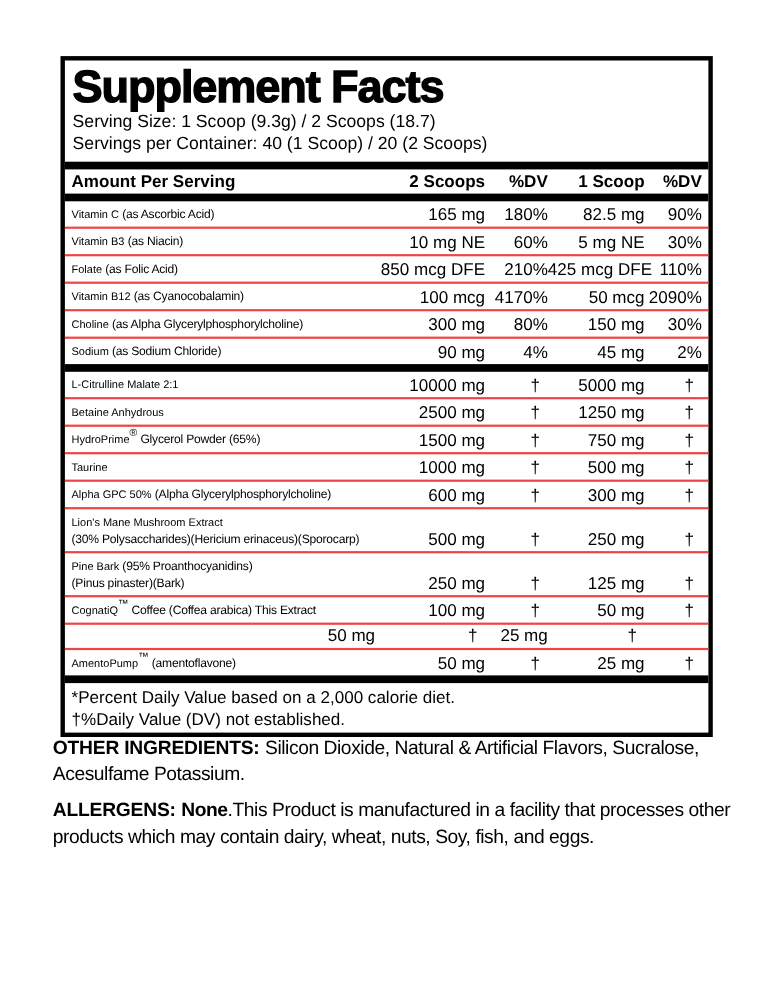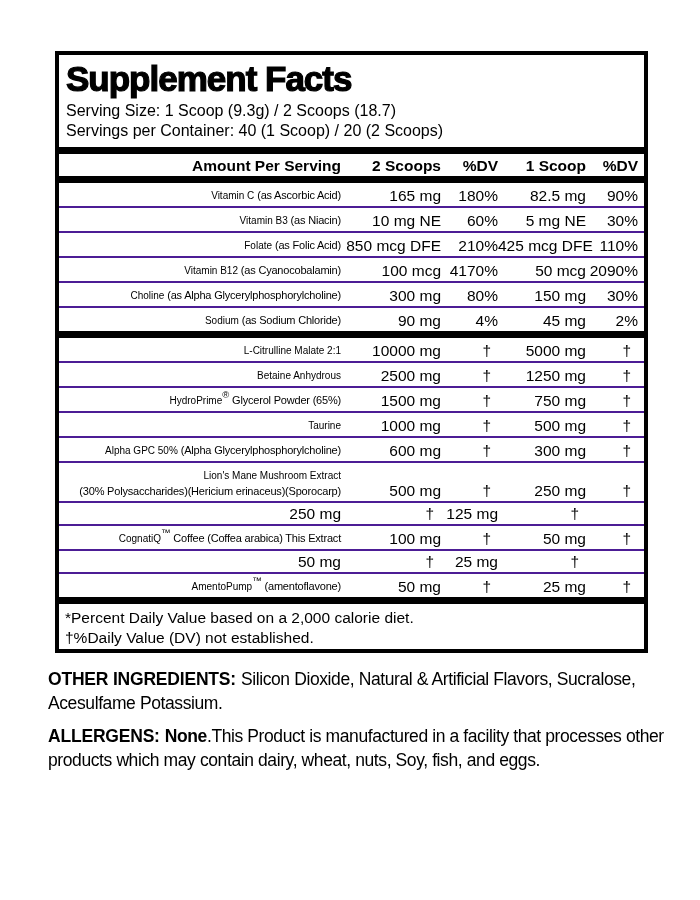--- a/index.html
+++ b/index.html
@@ -7,40 +7,40 @@
     position:relative; width:700px; height:900px; background:#ffffff;
     font-family:"Liberation Sans", "DejaVu Sans", sans-serif; color:#000;
     overflow:hidden;
   }
   .label-box {
     position:absolute; left:55px; top:51px; width:593px;
     border:4px solid #000; box-sizing:border-box; background:#fff;
   }
   .panel-pad { padding:2px 7px 6px 7px; }
   .title {
-    margin:0; font-size:35px; font-weight:bold; line-height:44px;
+    margin:0; font-size:41px; font-weight:bold; line-height:44px;
     letter-spacing:-1px; -webkit-text-stroke:1.2px #000;
   }
   .serving-line { font-size:16px; line-height:20px; }
   .bar { height:7px; background:#000; }
 
   .row, .header-row {
     display:grid;
     grid-template-columns:1fr 100px 57px 88px 52px;
     align-items:end;
     padding:2px 6px;
   }
   .header-row { padding:3px 6px 2px 6px; }
-  .rows-section .row + .row { border-top:2px solid #4c1d95; }
+  .rows-section .row + .row { border-top:2px solid #ef4444; }
 
   .cell { min-width:0; }
   .cell.val { text-align:right; font-size:15.5px; line-height:17px; white-space:nowrap; }
   .cell.val.dg { padding-right:7px; }
   .hdr { font-weight:bold; font-size:15.5px; line-height:17px; }
-  .name-cell { white-space:nowrap; overflow:visible;text-align:right; }
+  .name-cell { white-space:nowrap; overflow:visible; }
   .nline { line-height:17px; }
   .nm { font-size:10px; }
   .mk { font-size:9.5px; line-height:0; vertical-align:super; }
   .nt { font-size:11px; letter-spacing:-0.2px; }
   .n2 { line-height:15px; }
 
   .footnotes { padding:4px 6px 1px 6px; font-size:15.5px; line-height:20px; }
 
   .bottom-text { position:absolute; left:48px; top:668px; width:620px; }
   .bottom-text p { margin:0 0 10px 0; font-size:17.5px; line-height:23.5px; letter-spacing:-0.4px; }
@@ -179,20 +179,24 @@
           <div class="cell name-cell">
             <div class="nline"><span class="nm">Lion's Mane Mushroom Extract</span></div>
             <div class="nt n2">(30% Polysaccharides)(Hericium erinaceus)(Sporocarp)</div>
           </div>
           <div class="cell val">500 mg</div>
           <div class="cell val dg">†</div>
           <div class="cell val">250 mg</div>
           <div class="cell val dg">†</div>
         </div>
         <div class="row">
+          <div class="cell name-cell">
+            <div class="nline"><span class="nm">Pine Bark</span><span class="nt"> (95% Proanthocyanidins)</span></div>
+            <div class="nt n2">(Pinus pinaster)(Bark)</div>
+          </div>
           <div class="cell val">250 mg</div>
           <div class="cell val dg">†</div>
           <div class="cell val">125 mg</div>
           <div class="cell val dg">†</div>
         </div>
         <div class="row">
           <div class="cell name-cell">
             <div class="nline"><span class="nm">CognatiQ</span><sup class="mk">™</sup><span class="nt"> Coffee (Coffea arabica) This Extract</span></div>
           </div>
           <div class="cell val">100 mg</div>

